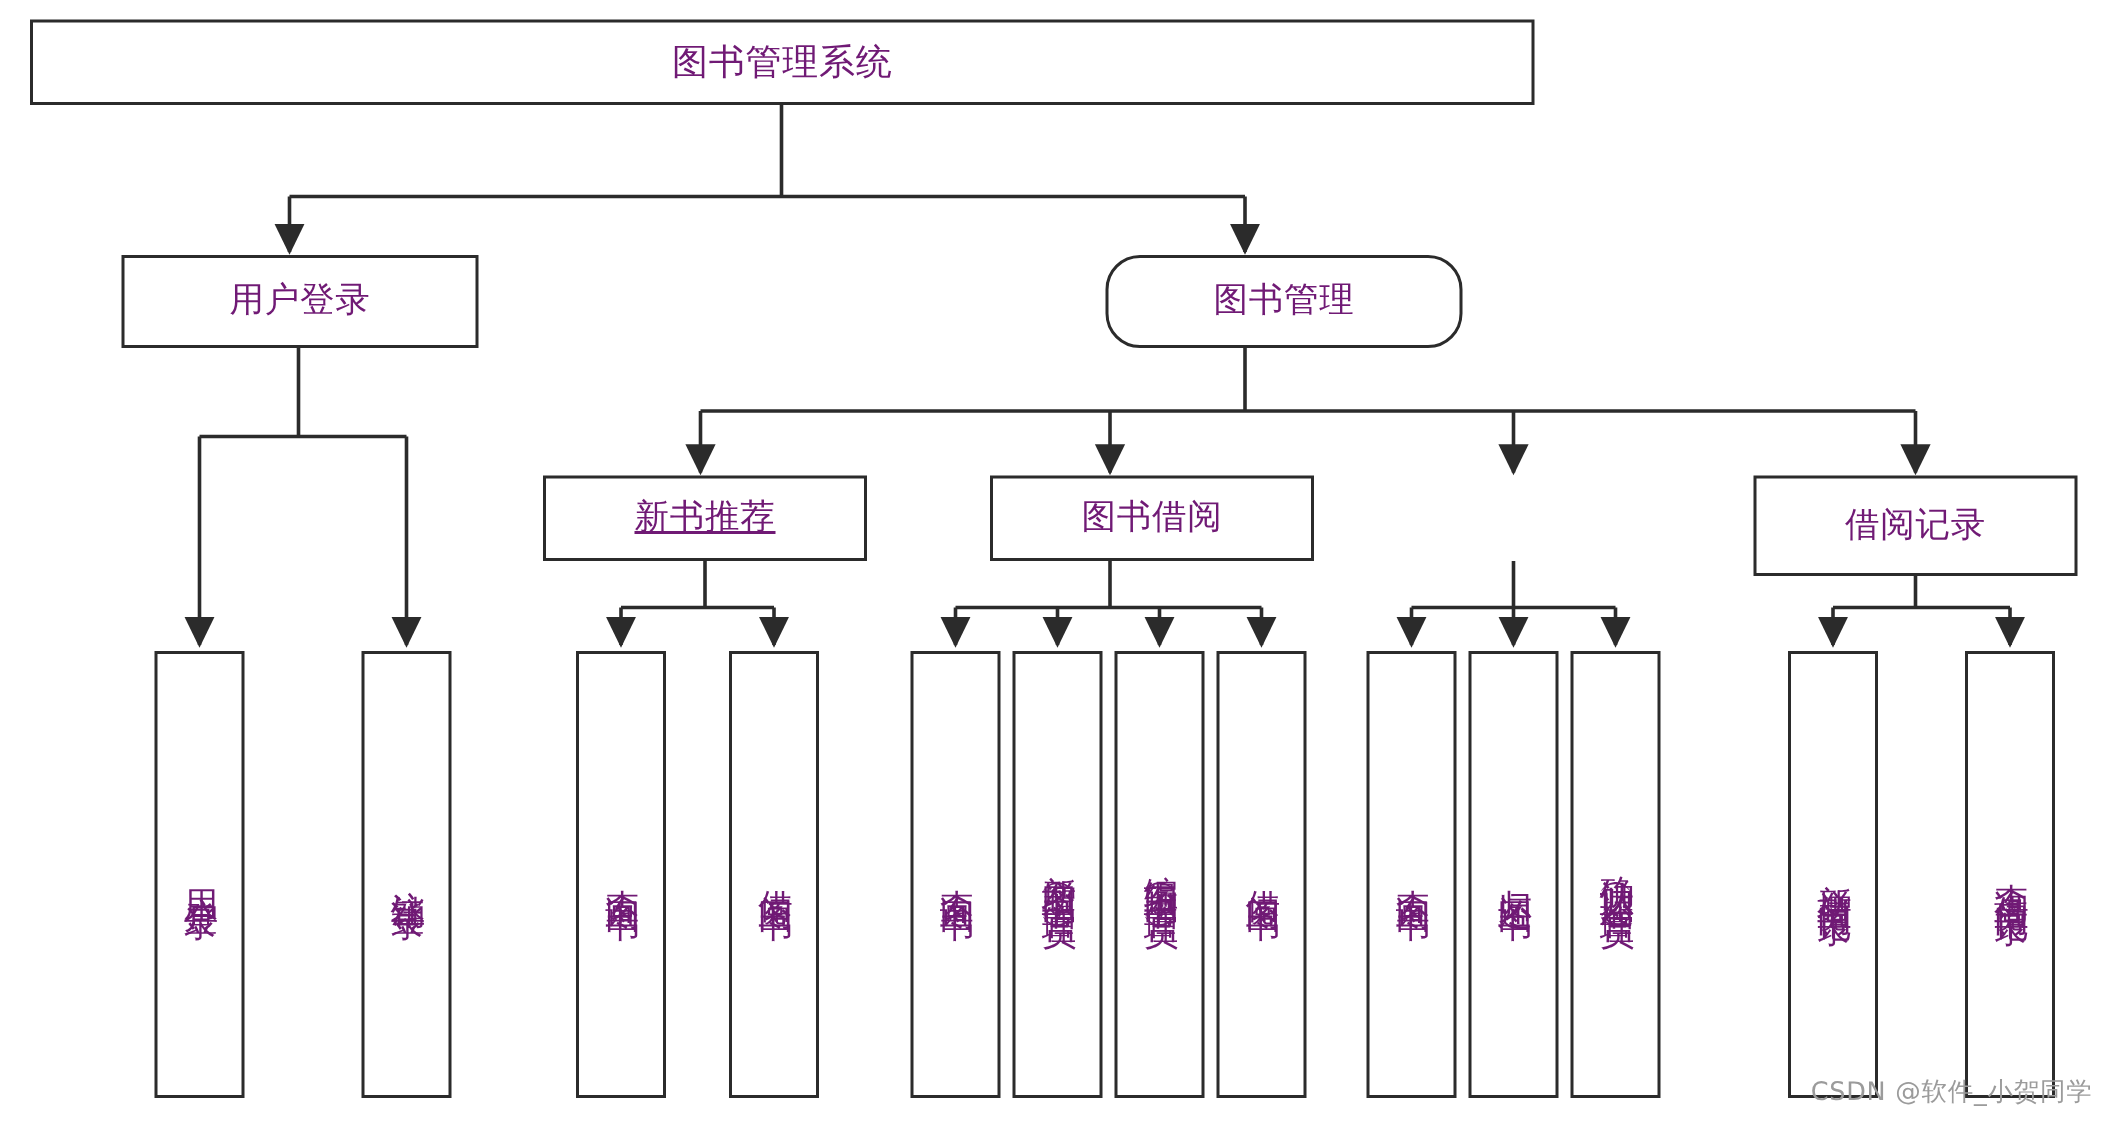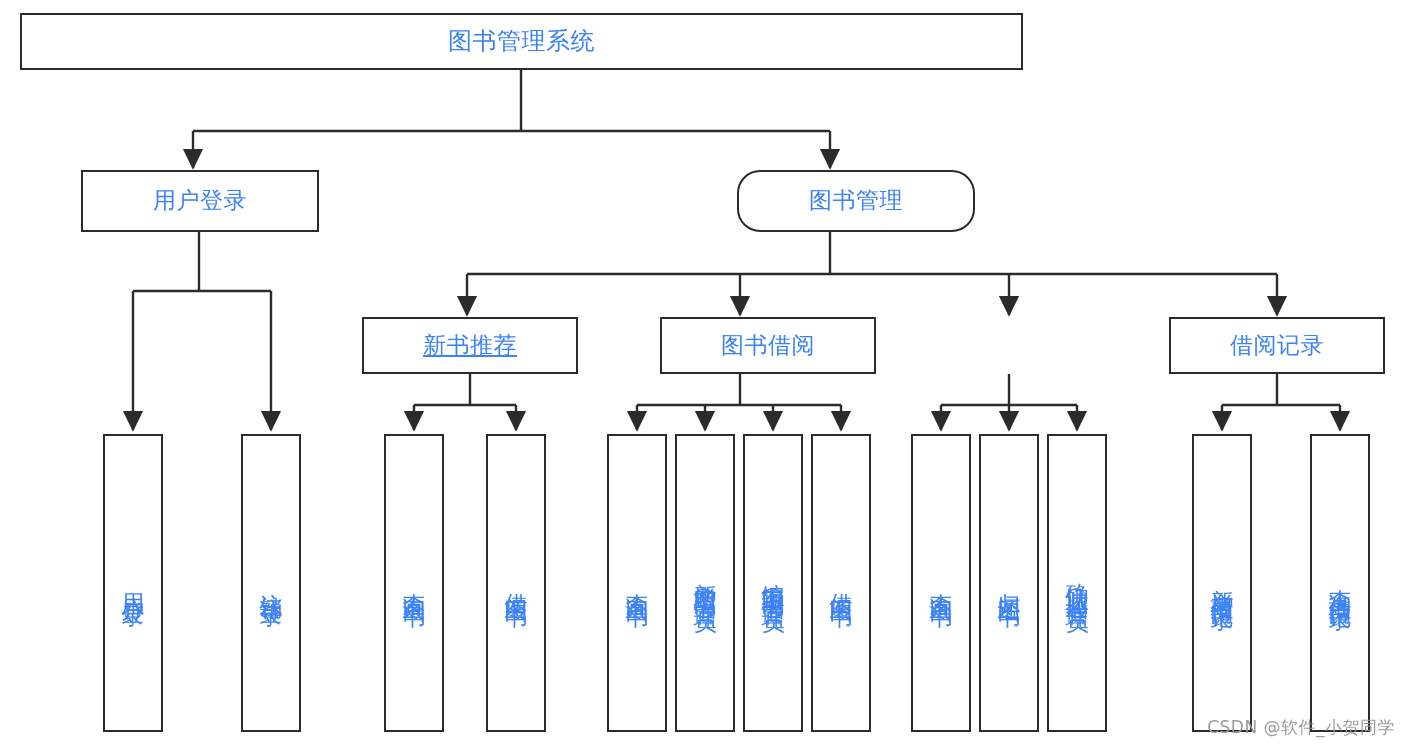--- a/index.html
+++ b/index.html
@@ -28,21 +28,21 @@
     pointer-events: none;
   }
   .node {
     position: absolute;
     box-sizing: border-box;
     border: 2px solid #2b2b2b;
     background: #ffffff;
     display: flex;
     align-items: center;
     justify-content: center;
-    color: #3b82f6;
+    color: #701a75;
   }
   .node .node-label {
     display: block;
     text-align: center;
     line-height: 1.18;
     white-space: nowrap;
   }
   
   .node-h .node-label {
     font-size: 23px;
@@ -143,21 +143,21 @@
 
   <div class="node node-h" style="left:362px; top:317px; width:216px; height:57px;text-decoration:underline;">
     <span class="node-label">新书推荐</span>
   </div>
 
   <div class="node node-h" style="left:632px; top:317px; width:216px; height:57px;margin-left:28px;">
     <span class="node-label">图书借阅</span>
   </div>
 
 
-  <div class="node node-h" style="left:1169px; top:317px; width:216px; height:57px;">
+  <div class="node node-h" style="left:1169px; top:317px; width:216px; height:67px;">
     <span class="node-label">借阅记录</span>
   </div>
 
   <div class="node node-v" style="left:103px; top:434px; width:60px; height:298px;">
     <span class="node-label">用户登录</span>
   </div>
   <div class="node node-v" style="left:241px; top:434px; width:60px; height:298px;">
     <span class="node-label">注销登录</span>
   </div>
 

